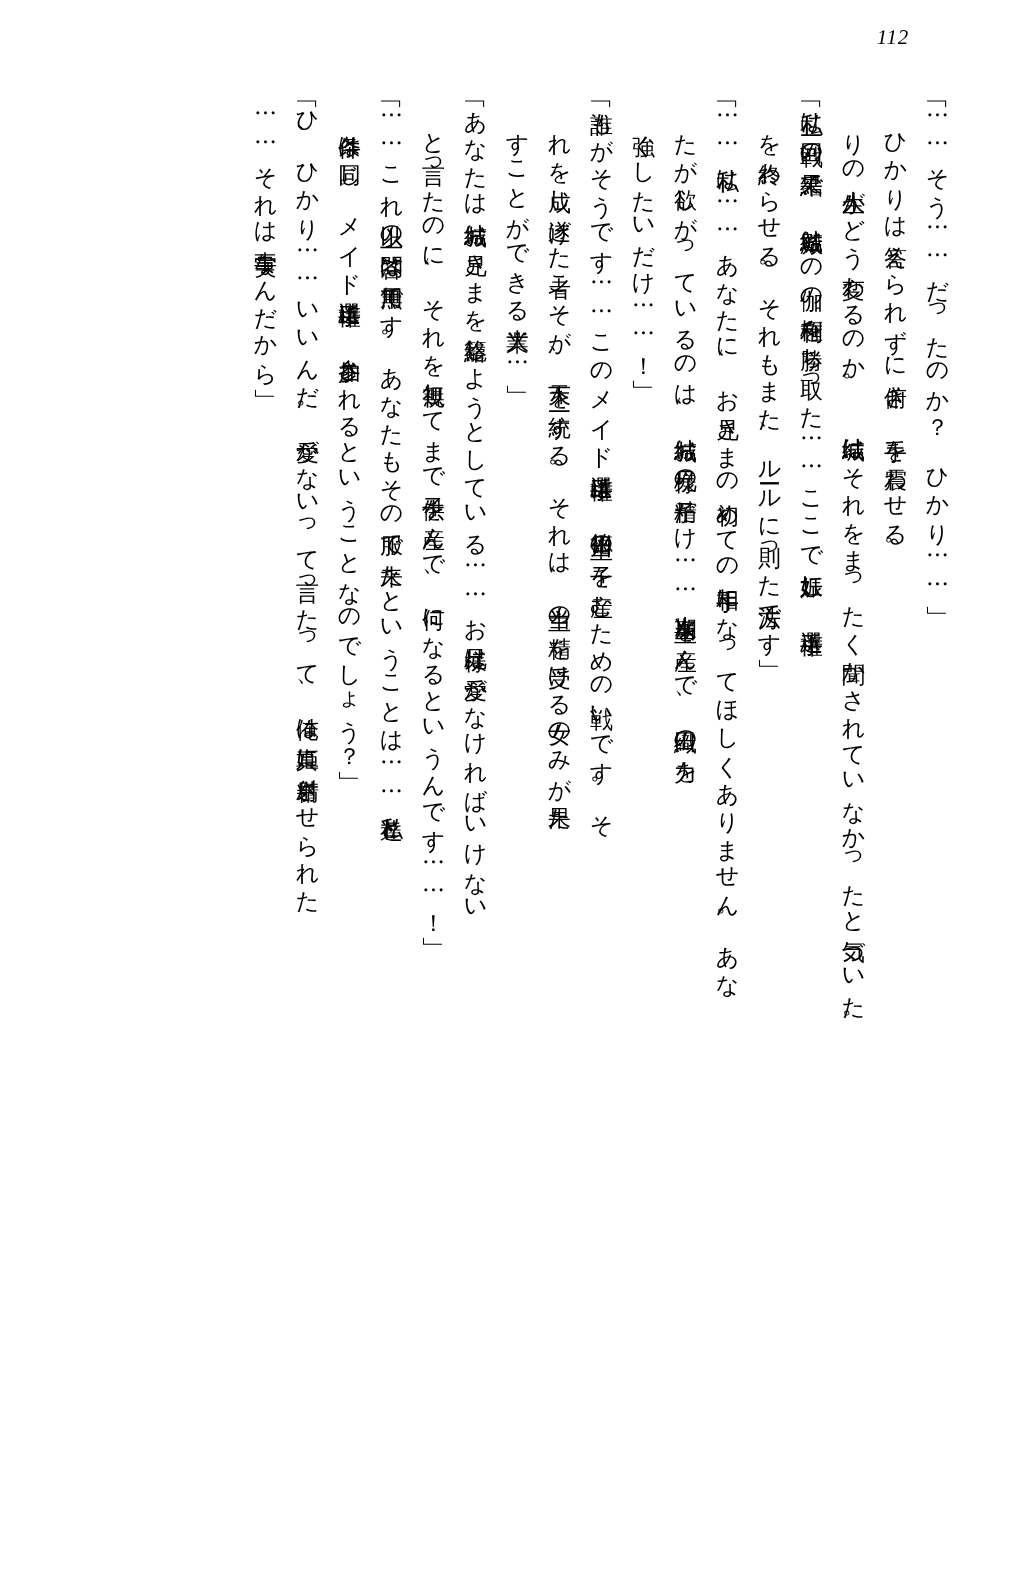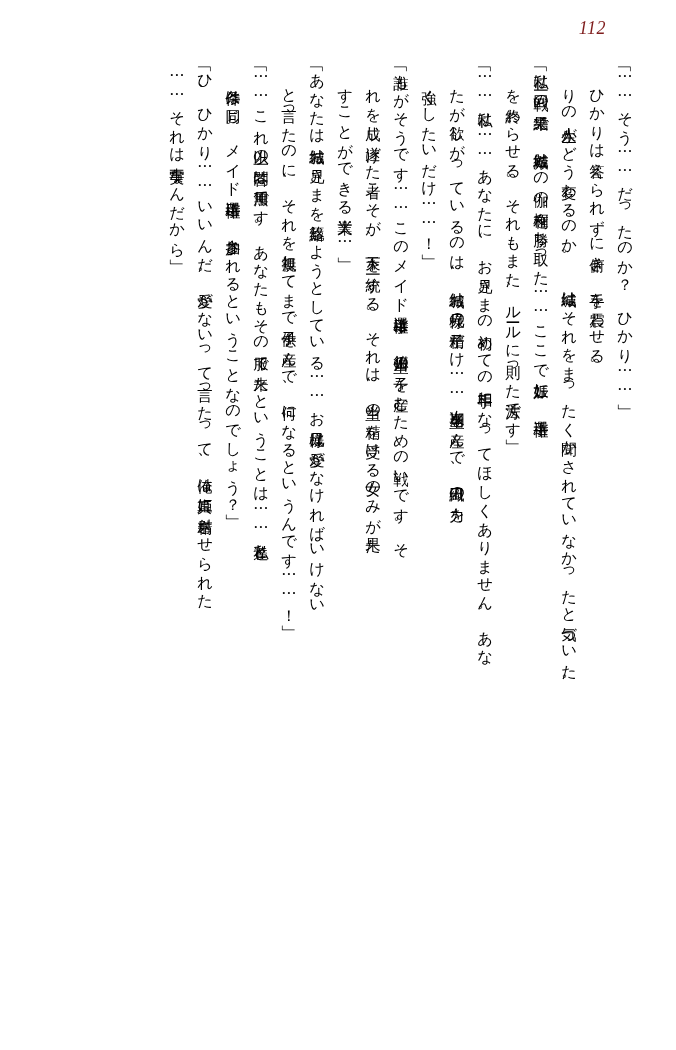--- a/index.html
+++ b/index.html
@@ -16,22 +16,22 @@
     height: 1050px;
     background: #ffffff;
     overflow: hidden;
   }
   .page-number {
     position: absolute;
     top: 18px;
     right: 70px;
     font-family: "Liberation Serif", "DejaVu Serif", serif;
     font-style: italic;
-    font-size: 18px;
-    color: #7f1d1d;
+    font-size: 14px;
+    color: #000000;
     letter-spacing: 0.5px;
   }
   .text-block {
     position: absolute;
     top: 62px;
     left: 40px;
     right: 44px;
     height: 930px;
     display: flex;
     flex-direction: row-reverse;

